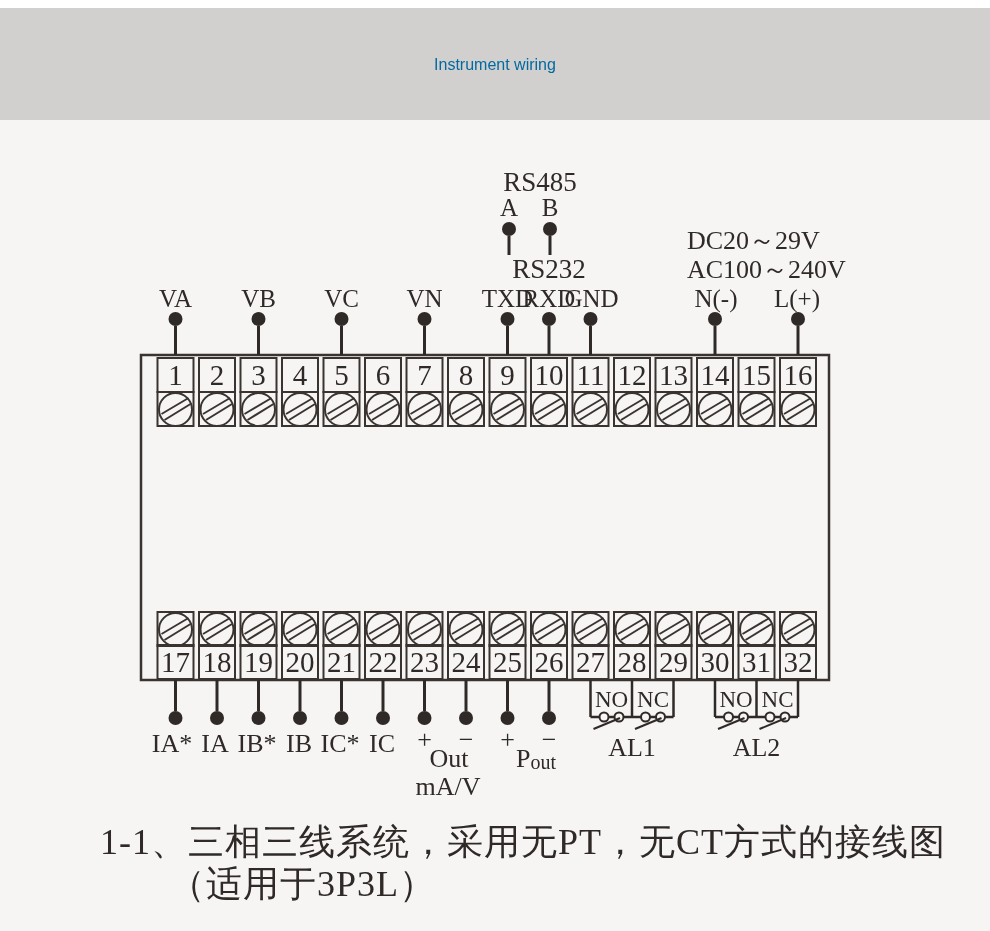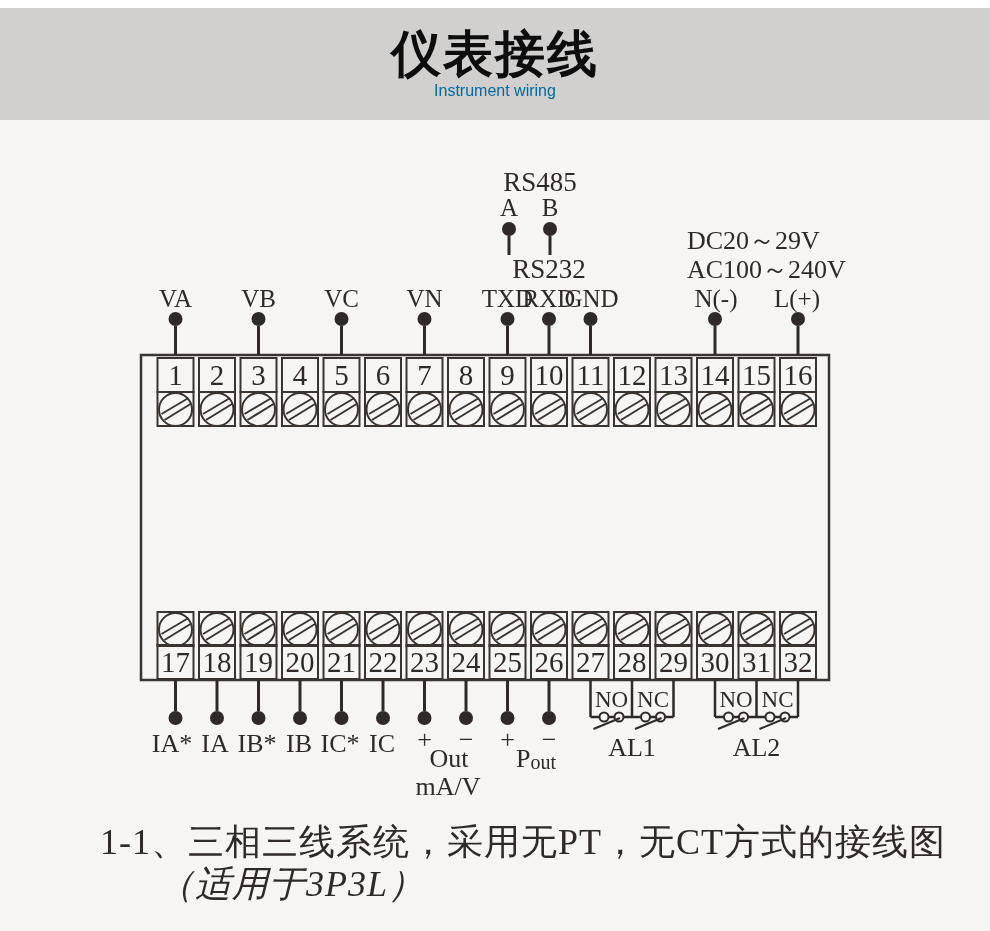--- a/index.html
+++ b/index.html
@@ -24,29 +24,28 @@
   .content-bg{
     position:absolute;left:0;top:120px;width:990px;height:811px;
     background:#f6f5f3;z-index:0;
   }
   svg.diagram{position:absolute;left:0;top:0;z-index:2;}
   .caption{
     position:absolute;z-index:3;color:#2f2a28;
     font-size:36px;letter-spacing:1px;white-space:nowrap;
   }
   .caption-1{left:100px;top:818px;}
-  .caption-2{left:158px;top:860px;font-style:italic;}
+  .caption-2{left:169px;top:860px;}
 </style>
 </head>
 <body>
 
 <div class="content-bg"></div>
 
 <div class="header-band">
-  <div class="header-title">仪表接线</div>
   <div class="header-subtitle">Instrument wiring</div>
 </div>
 
 <svg class="diagram" width="990" height="931" viewBox="0 0 990 931" font-family="Liberation Serif, DejaVu Serif, serif" fill="#2f2a28">
 
   <rect x="141" y="355" width="688" height="325" fill="none" stroke="#3a3431" stroke-width="2.5"></rect>
 
   <g id="terminal-cells">
       <rect x="157.5" y="358" width="36" height="34" fill="none" stroke="#3a3431" stroke-width="2"></rect>
       <text x="175.5" y="385" text-anchor="middle" font-size="29" fill="#2f2a28">1</text>

